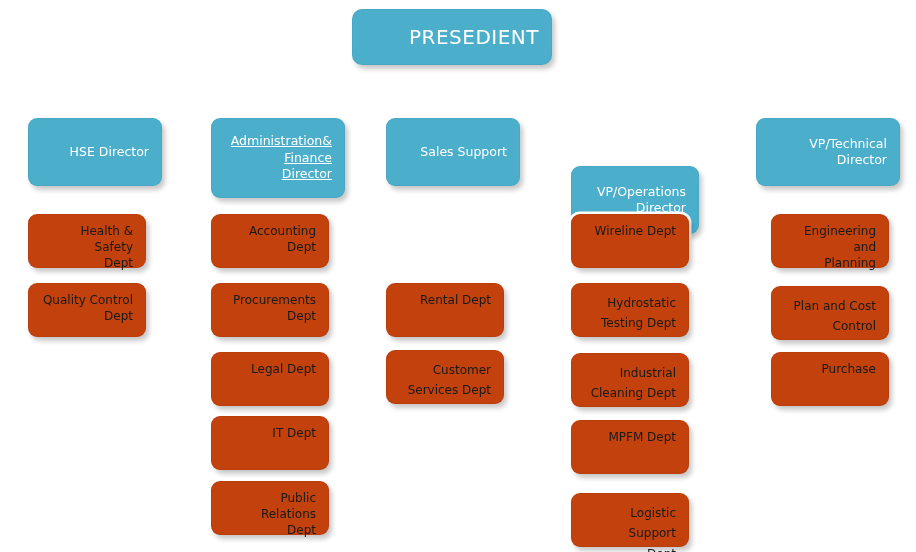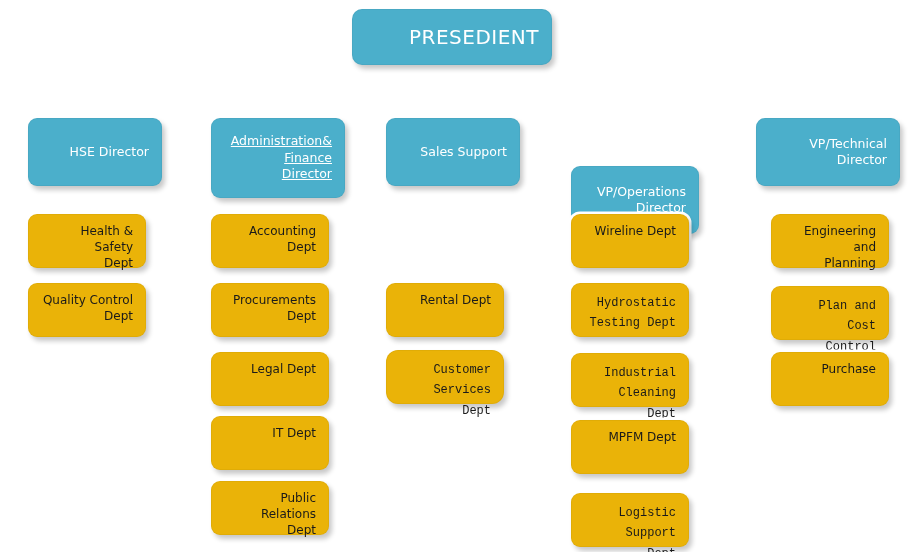--- a/index.html
+++ b/index.html
@@ -60,27 +60,26 @@
 
   
   .node.director {
     background: #4BAFCB;
     color: #ffffff;
     font-size: 12.5px;
   }
 
   
   .node.dept {
-    background: #eab308;
+    background: #c2410c;
     color: #1a1a1a;
     font-size: 12px;
   }
   .node.dept.spaced .label {
     line-height: 1.7;
-    font-family: Liberation Mono, monospace;
   }
 </style>
 </head>
 <body>
 
 <div id="chart-canvas">
 
   <div class="node president" style="left:352px; top:9px; width:200px; height:56px;">
     <span class="label">PRESEDIENT</span>
   </div>
@@ -139,21 +138,21 @@
   <div class="node dept top-text" style="left:211px; top:481px; width:118px; height:54px;">
     <span class="label">Public Relations
 Dept</span>
   </div>
 
 
   <div class="node dept top-text" style="left:386px; top:283px; width:118px; height:54px;">
     <span class="label">Rental Dept</span>
   </div>
 
-  <div class="node dept top-text spaced" style="left:386px; top:350px; width:118px; height:54px;border-radius:12px;">
+  <div class="node dept top-text spaced" style="left:386px; top:350px; width:118px; height:54px;">
     <span class="label">Customer
 Services Dept</span>
   </div>
 
   <div class="node dept top-text" style="left:571px; top:214px; width:118px; height:54px;">
     <span class="label">Wireline  Dept</span>
   </div>
 
   <div class="node dept top-text spaced" style="left:571px; top:283px; width:118px; height:54px;">
     <span class="label">Hydrostatic

